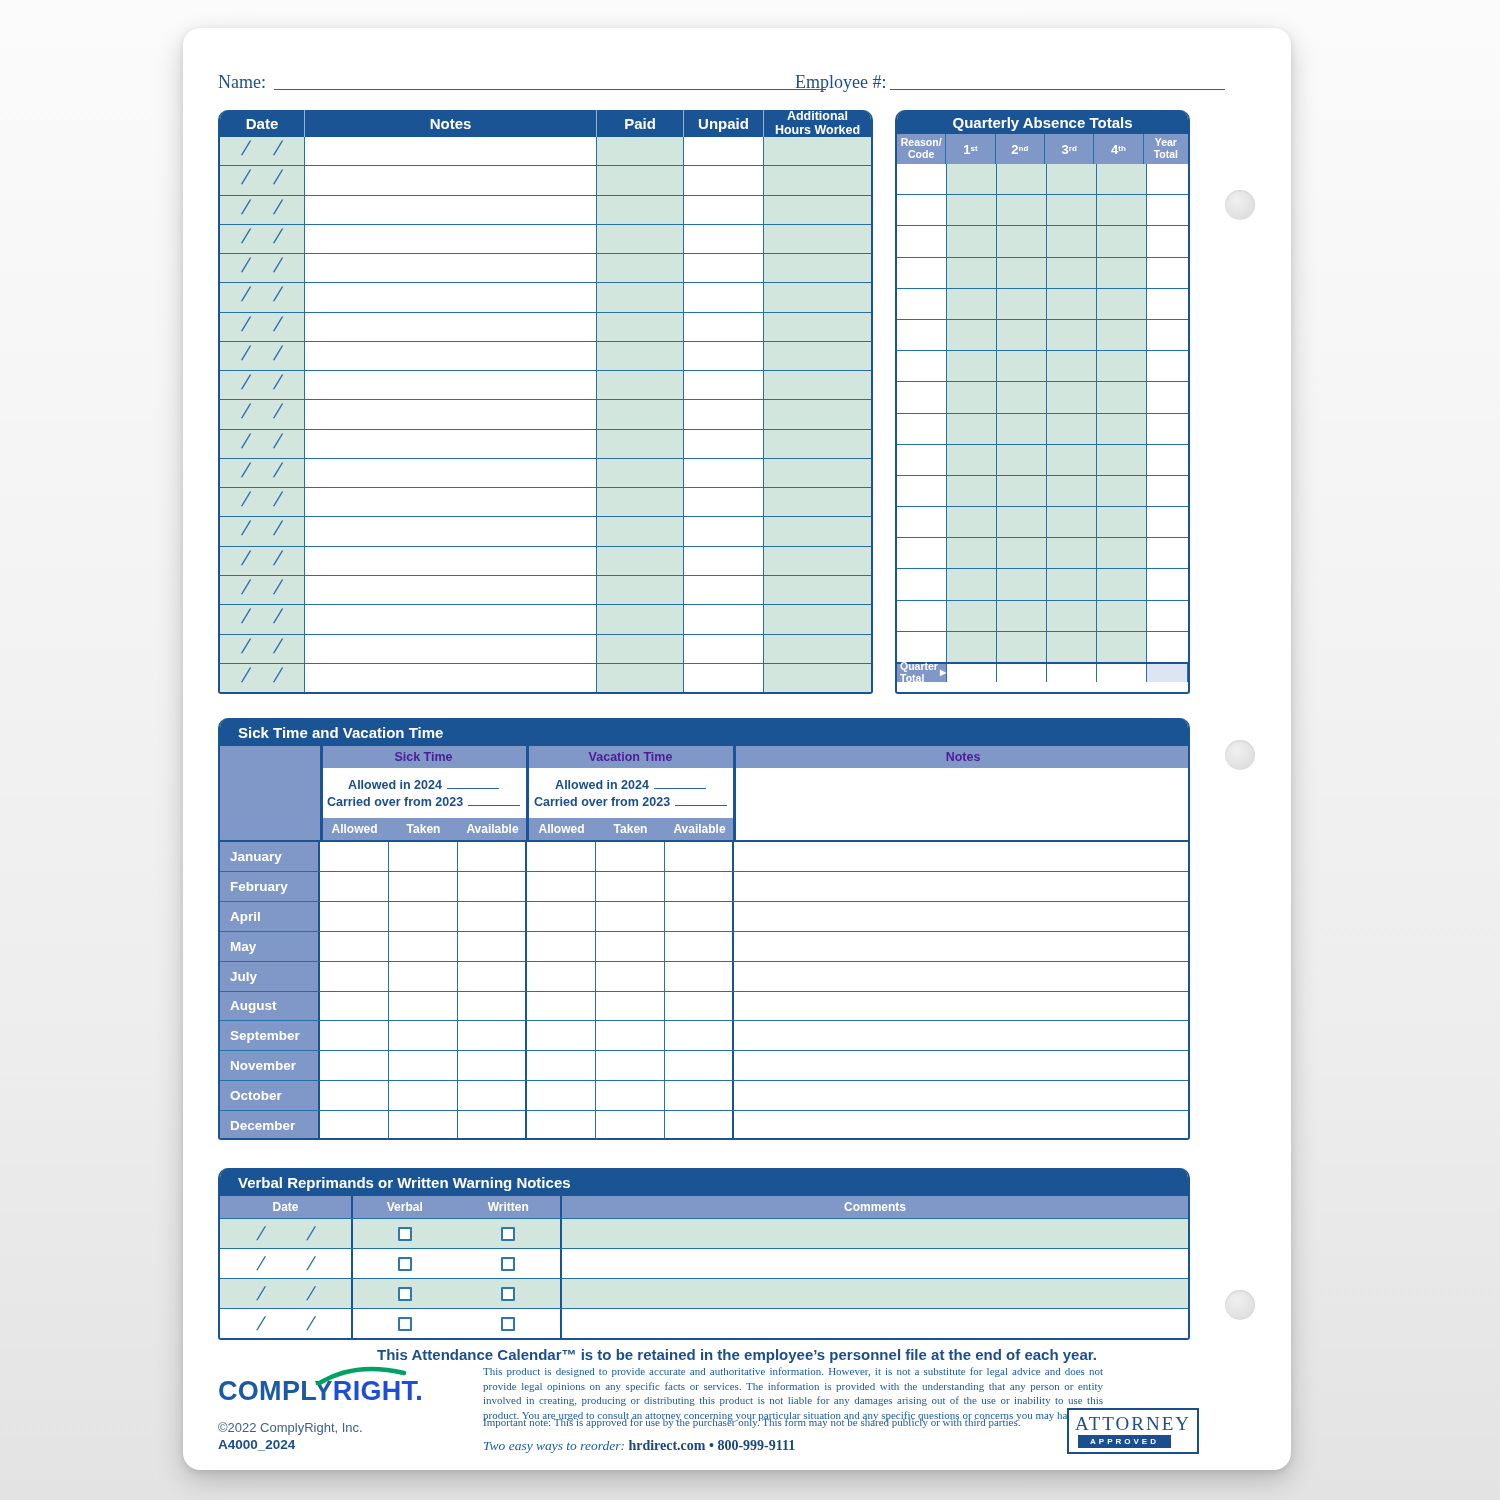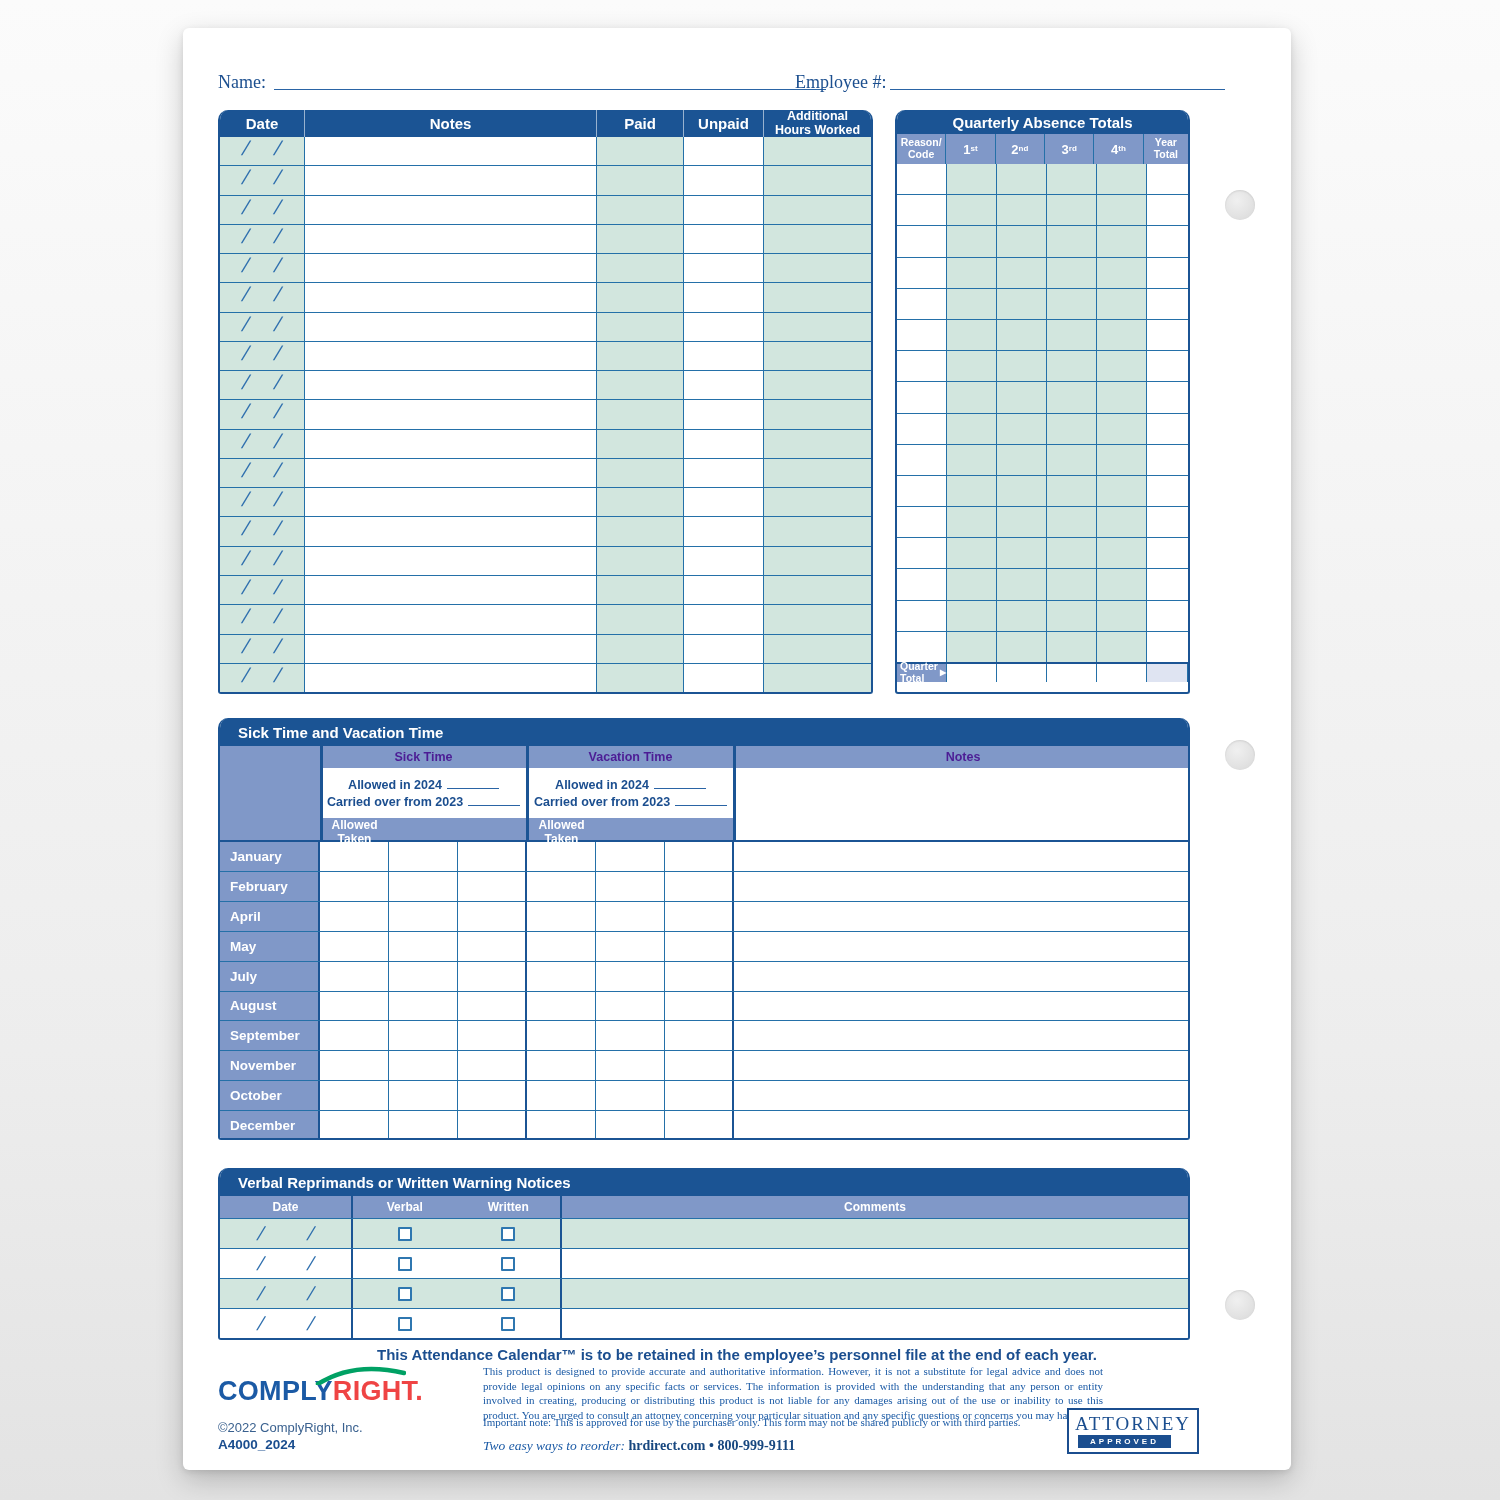--- a/index.html
+++ b/index.html
@@ -13,21 +13,21 @@
   }
   *{box-sizing:border-box;margin:0;padding:0;}
   html,body{width:1500px;height:1500px;overflow:hidden;}
   body{
     font-family:"Liberation Sans",sans-serif;
     background:linear-gradient(180deg,#fbfbfb 0%,#ededed 70%,#e3e3e3 100%);
     position:relative;
   }
   .page{
     position:absolute;left:183px;top:28px;width:1108px;height:1442px;
-    background:#ffffff;border-radius:6px;
+    background:#ffffff;border-radius:17px;
     box-shadow:0 10px 28px rgba(0,0,0,0.20), 0 2px 6px rgba(0,0,0,0.10);
   }
   
   .hole{
     position:absolute;left:1042px;width:30px;height:30px;border-radius:50%;
     background:radial-gradient(circle at 40% 35%,#f0f0f0 0%,#e2e2e2 60%,#d6d6d6 100%);
     box-shadow:inset 0 1px 2px rgba(0,0,0,0.10), 0 1px 1px rgba(255,255,255,0.9);
   }
   
   .name-row{position:absolute;top:44px;left:35px;width:972px;height:24px;
@@ -89,21 +89,21 @@
   .gl-sick{left:100px;width:207px;}
   .gl-vac{left:307px;width:207px;}
   .gl-notes{left:514px;width:458px;}
   .notes-white{position:absolute;left:514px;top:22px;width:458px;height:72px;background:#fff;}
   .white-box{position:absolute;top:22px;height:50px;background:#fff;color:var(--text-navy);
     font-weight:bold;font-size:12.5px;display:flex;flex-direction:column;
     align-items:center;justify-content:center;gap:3px;}
   .wb-sick{left:100px;width:207px;}
   .wb-vac{left:307px;width:207px;}
   .white-box .uline{display:inline-block;width:52px;border-bottom:1.5px solid #2a64a5;margin-left:5px;}
-  .subcols{position:absolute;top:72px;height:22px;display:flex;color:#fff;font-weight:bold;font-size:12px;flex-direction:column;}
+  .subcols{position:absolute;top:72px;height:22px;display:flex;color:#fff;font-weight:bold;font-size:12px;}
   .sc-sick{left:100px;width:207px;}
   .sc-vac{left:307px;width:207px;}
   .subcols div{width:69px;display:flex;align-items:center;justify-content:center;}
   .vdiv{position:absolute;top:0;height:94px;width:2.5px;background:var(--header-navy);}
   .sv-rows{height:300px;display:flex;flex-direction:column;border-top:2px solid var(--header-navy);}
   .sv-row{flex:1;display:flex;border-bottom:1.5px solid var(--border-blue);}
   .sv-row:last-child{border-bottom:none;}
   .sv-row .mlabel{width:100px;background:var(--periwinkle);color:#fff;font-weight:bold;
     font-size:13.5px;display:flex;align-items:center;padding-left:10px;
     border-right:2.5px solid var(--header-navy);}
@@ -124,21 +124,21 @@
   .rp-row{flex:1;display:flex;border-bottom:1.8px solid var(--border-blue);}
   .rp-row:last-child{border-bottom:none;}
   .rp-row .cell{display:flex;align-items:center;justify-content:center;}
   .rp-row .r-date .slashes{gap:44px;font-size:19px;}
   .checkbox{width:14px;height:14px;border:2px solid #2f77b0;background:#fff;border-radius:1px;display:inline-block;}
   
   .retention{position:absolute;top:1318px;left:0;width:100%;text-align:center;
     font-weight:bold;font-size:15px;color:var(--text-navy);}
   .logo{position:absolute;left:35px;top:1348px;font-weight:800;font-size:27px;letter-spacing:0.3px;}
   .logo .comply{color:#1b5aa5;}
-  .logo .right{color:#ef4444;margin-top:28px;}
+  .logo .right{color:#1d4ed8;margin-top:28px;}
   .logo svg{position:absolute;left:96px;top:-11px;}
   .copyright{position:absolute;left:35px;top:1392px;font-size:13px;color:#3a618f;}
   .form-code{position:absolute;left:35px;top:1409px;font-size:13.5px;font-weight:bold;color:var(--text-navy);}
   .disclaimer{position:absolute;left:300px;top:1336px;width:620px;
     font-family:"Liberation Serif",serif;font-size:11px;line-height:1.32;
     color:#1b5aa5;text-align:justify;}
   .important{position:absolute;left:300px;top:1388px;width:620px;
     font-family:"Liberation Serif",serif;font-size:11px;color:#1b5aa5;}
   .reorder{position:absolute;left:300px;top:1410px;font-family:"Liberation Serif",serif;
     font-size:13.5px;color:#1b5aa5;}

